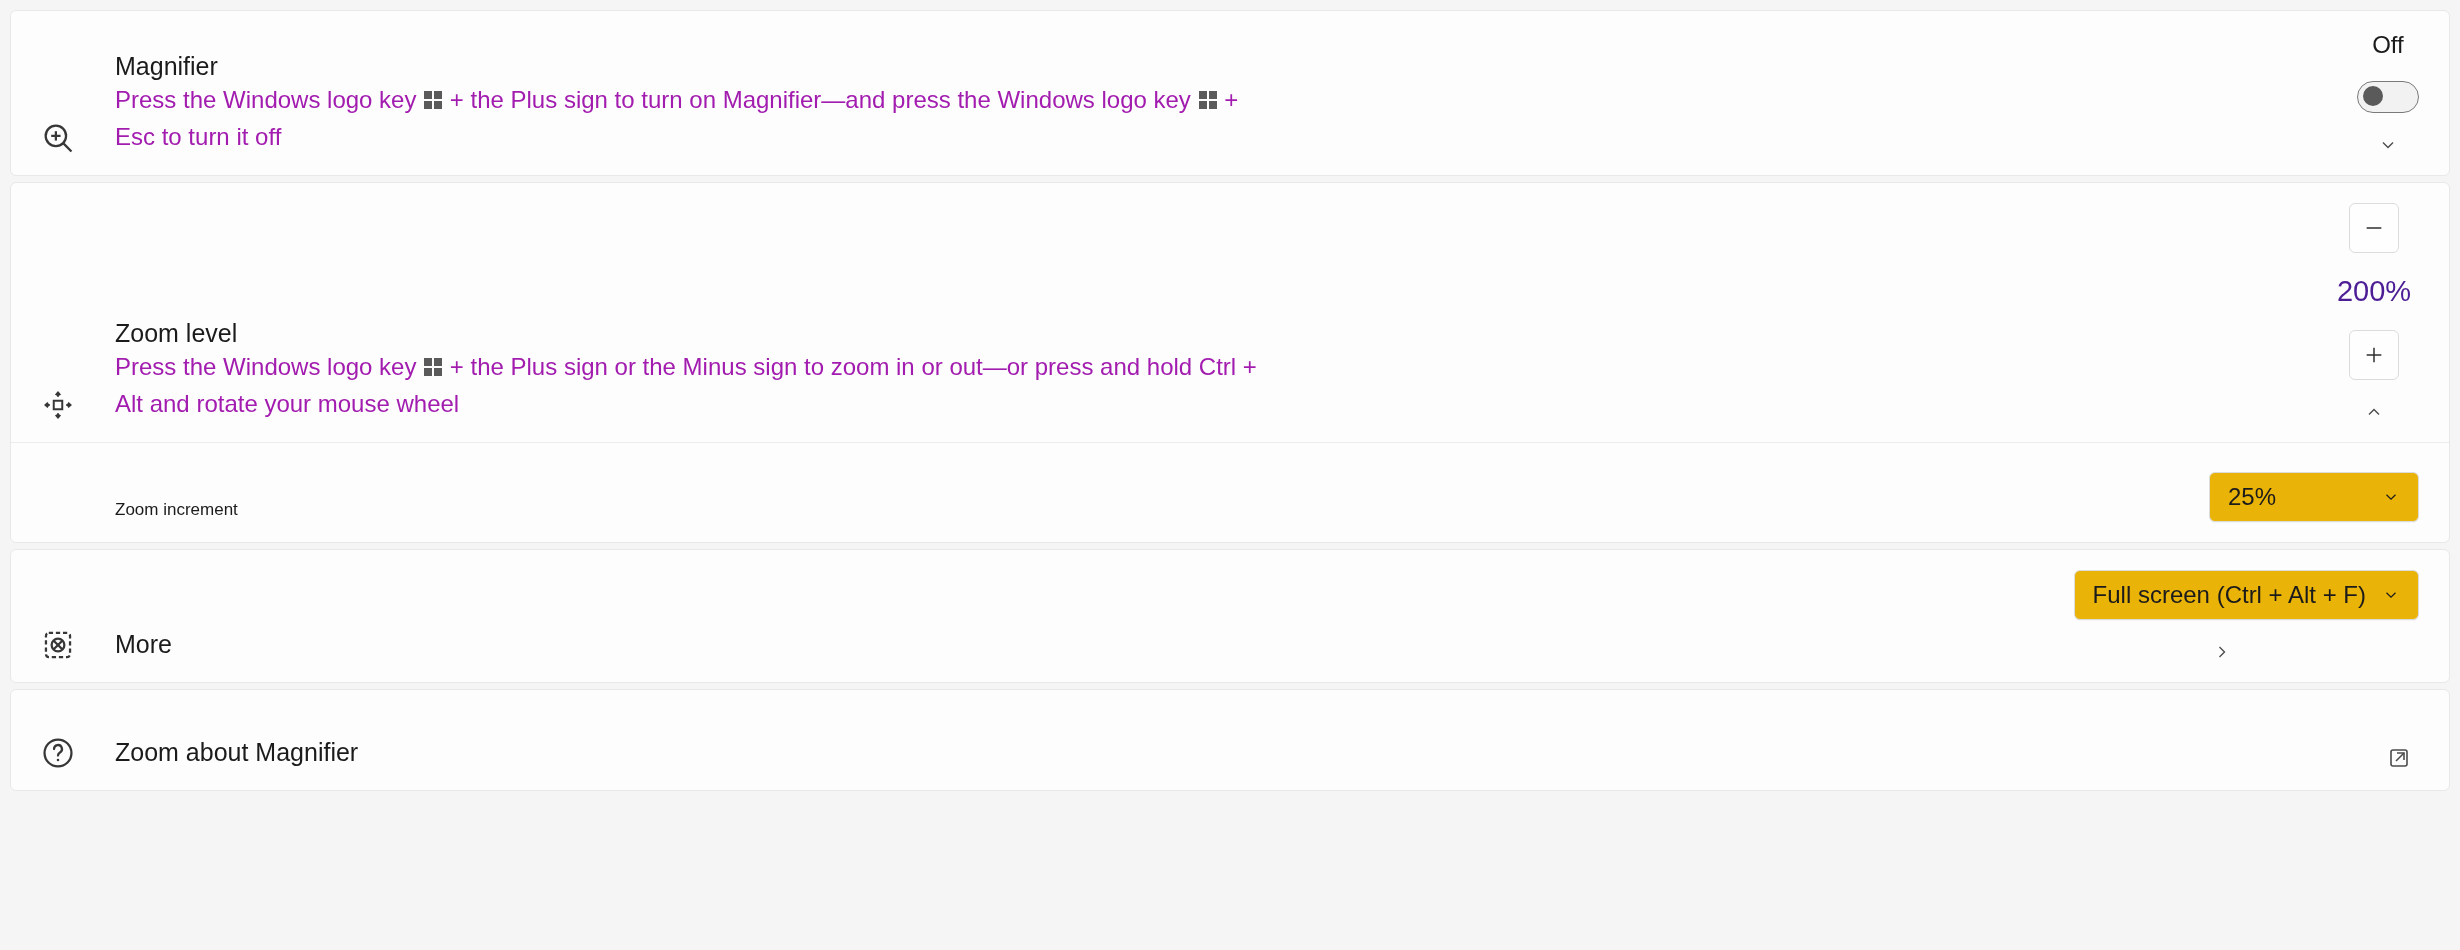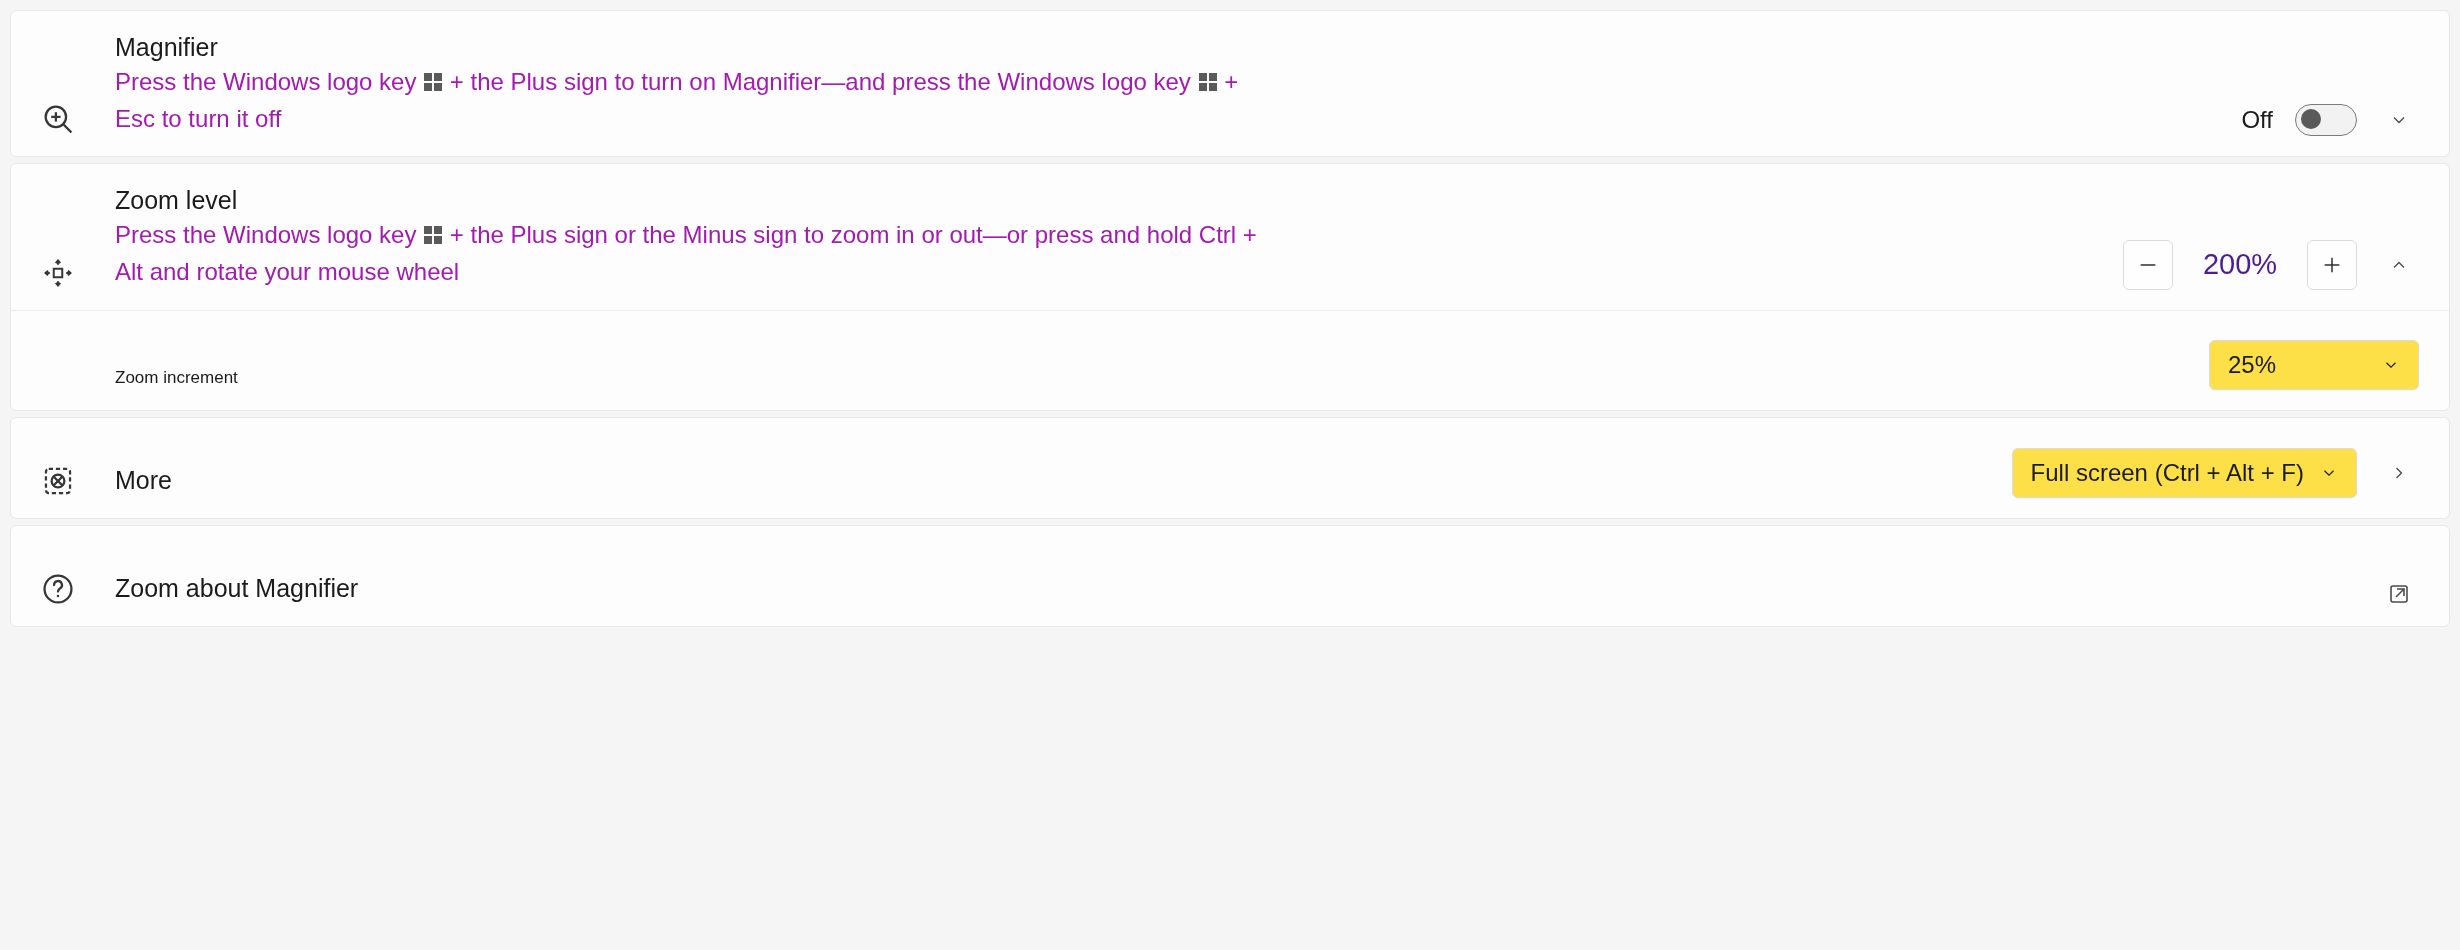--- a/index.html
+++ b/index.html
@@ -48,20 +48,21 @@
     font-size: 24px;
     color: #a21caf;
     line-height: 1.45;
     max-width: 1160px;
   }
   .controls {
     display: flex;
     align-items: center;
     gap: 22px;
     flex-shrink: 0;
+    flex-direction: column;
   }
   .smallbtn {
     width: 50px;
     height: 50px;
     border: 1px solid #dcdcdc;
     border-radius: 6px;
     background: #fefefe;
     display: flex;
     align-items: center;
     justify-content: center;
@@ -81,21 +82,21 @@
     top: 4px; left: 5px;
     width: 20px; height: 20px;
     border-radius: 50%;
     background: #5a5a5a;
   }
   .togglelabel { font-size: 24px; color: #1b1b1b; }
   .zoomval { font-size: 29px; color: #4c1d95; min-width: 90px; text-align: center; }
   .select {
     border: 1px solid #dcdcdc;
     border-radius: 6px;
-    background: #fde047;
+    background: #eab308;
     padding: 10px 18px;
     display: flex;
     align-items: center;
     gap: 16px;
     font-size: 24px;
     color: #1b1b1b;
     min-width: 210px;
     justify-content: space-between;
     box-shadow: 0 1px 0 rgba(0,0,0,0.03);
   }

